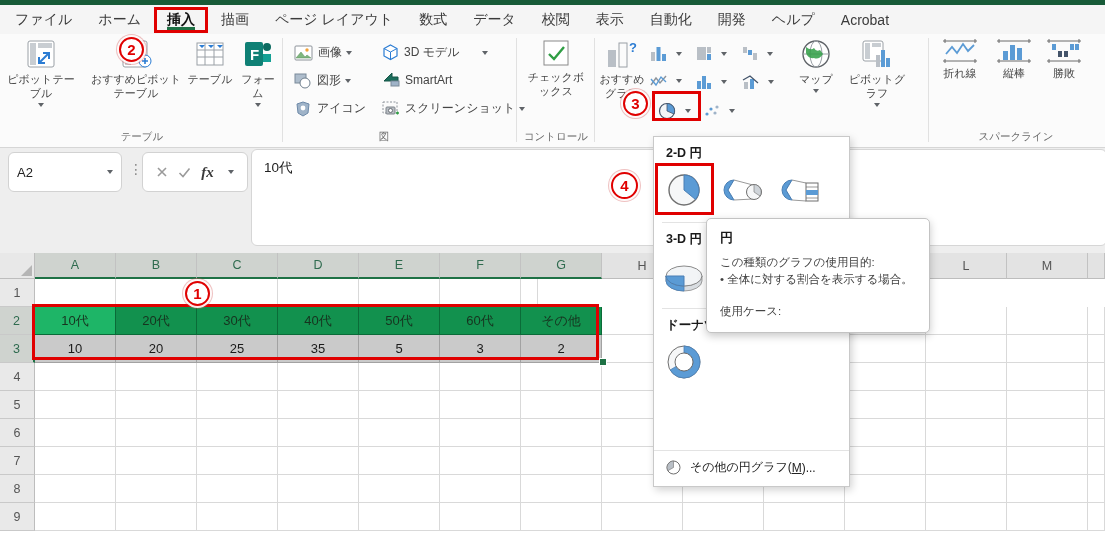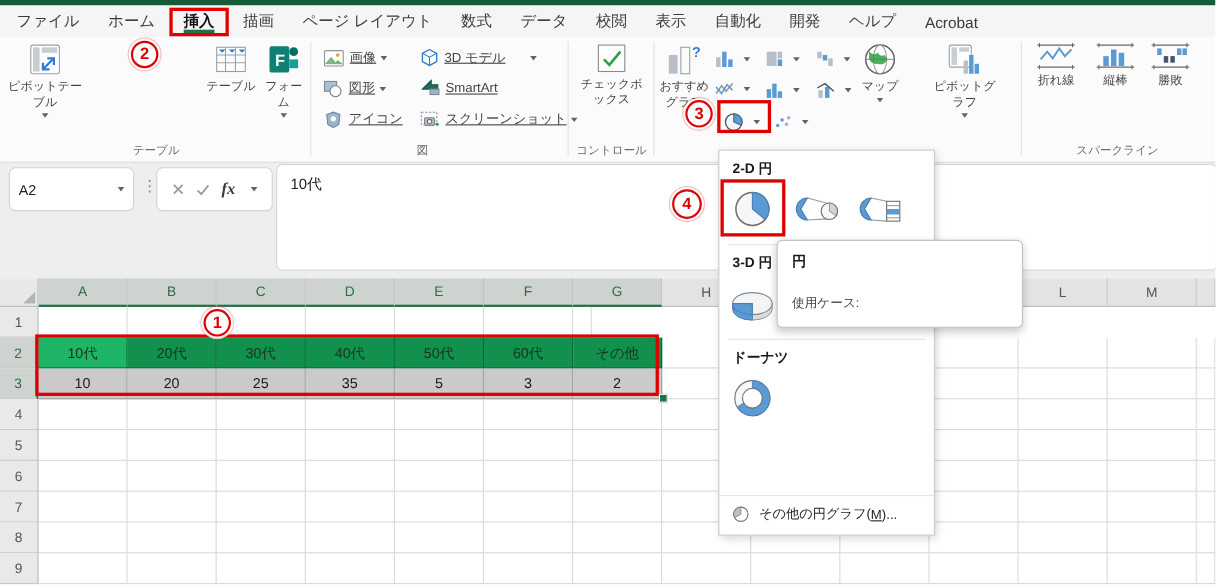--- a/index.html
+++ b/index.html
@@ -17,21 +17,21 @@
   .mtab.active{font-weight:bold;color:#111;border:3px solid var(--red);padding:1px 10px;}
   .mtab.active::after{content:"";position:absolute;left:10px;right:10px;bottom:0;height:3px;background:var(--accent);}
 
   
   #ribbon{position:absolute;left:0;top:34px;width:1105px;height:114px;background:#fbfbfb;border-bottom:1px solid #d6d6d6;}
   .vsep{position:absolute;top:4px;height:104px;width:1px;background:#e1e1e1;}
   .rgroup{position:absolute;top:2px;height:110px;}
   .rgroup-label{position:absolute;bottom:2px;left:0;right:0;text-align:center;font-size:10.5px;color:#6a6a6a;white-space:nowrap;}
   .rbtn-lg{position:absolute;top:2px;display:flex;flex-direction:column;align-items:center;text-align:center;cursor:default;}
   .rbtn-lg .rlbl{font-size:11px;color:#444;line-height:1.25;margin-top:3px;}
-  .rbtn-sm{position:absolute;display:flex;align-items:center;font-size:12px;color:#444;white-space:nowrap;text-decoration:underline;}
+  .rbtn-sm{position:absolute;display:flex;align-items:center;font-size:12px;color:#444;white-space:nowrap;}
   .rbtn-sm .ric{margin-right:5px;display:inline-flex;}
   .chev{display:inline-block;width:0;height:0;border-left:3.5px solid transparent;border-right:3.5px solid transparent;border-top:4px solid #5f6368;margin-left:4px;}
   .chev.lone{margin:2px 0 0 0;}
   .ric{display:inline-flex;align-items:center;justify-content:center;}
 
   
   #formula-strip{position:absolute;left:0;top:148px;width:1105px;height:105px;background:#eeeeee;}
   #name-box{position:absolute;left:8px;top:4px;width:114px;height:40px;background:#fff;border:1px solid #d2d2d2;border-radius:6px;display:flex;align-items:center;padding:0 8px;font-size:13px;color:#222;}
   #name-box .chev{margin-left:auto;}
   #fx-dots{position:absolute;left:129px;top:13px;color:#8a8a8a;font-size:14px;letter-spacing:0;}
@@ -119,20 +119,32 @@
             <rect x="5" y="5" width="6" height="22" fill="#c8cdd2"></rect>
             <rect x="13" y="5" width="14" height="5" fill="#c8cdd2"></rect>
             <path d="M14 25 L24 15" stroke="#2b7cd3" stroke-width="2" fill="none"></path>
             <path d="M24 21 v-6 h-6" stroke="#2b7cd3" stroke-width="2" fill="none"></path>
             <path d="M14 19 v6 h6" stroke="#2b7cd3" stroke-width="2" fill="none"></path>
           </svg>
       </span>
       <span class="rlbl">ピボットテーブル</span>
         <span class="chev lone"></span>
     </div>
+    <div class="rbtn-lg" style="left:84px;width:92px;">
+      <span class="ric">
+        <svg width="32" height="32" viewBox="0 0 32 32">
+            <rect x="3" y="3" width="24" height="26" rx="2" fill="#fff" stroke="#9aa0a6"></rect>
+            <rect x="5" y="5" width="6" height="22" fill="#c8cdd2"></rect>
+            <rect x="13" y="5" width="12" height="5" fill="#c8cdd2"></rect>
+            <circle cx="25" cy="23" r="6" fill="#fff" stroke="#2b7cd3"></circle>
+            <path d="M25 20 v6 M22 23 h6" stroke="#2b7cd3" stroke-width="1.6"></path>
+          </svg>
+      </span>
+      <span class="rlbl">おすすめピボットテーブル</span>
+    </div>
     <div class="rbtn-lg" style="left:178px;width:52px;">
       <span class="ric">
         <svg width="32" height="32" viewBox="0 0 32 32">
             <rect x="3" y="5" width="26" height="22" fill="#fff" stroke="#9aa0a6"></rect>
             <path d="M3 12 h26 M3 19 h26 M11 5 v22 M20 5 v22" stroke="#9aa0a6"></path>
             <path d="M5 7 l3 3 l3 -3 z M14 7 l3 3 l3 -3 z M23 7 l3 3 l3 -3 z" fill="#2b7cd3"></path>
           </svg>
       </span>
       <span class="rlbl">テーブル</span>
     </div>
@@ -313,21 +325,21 @@
       <span class="ric">
           <svg width="16" height="14" viewBox="0 0 16 14">
             <circle cx="3" cy="10" r="1.6" fill="#5b9bd5"></circle>
             <circle cx="7" cy="5" r="1.6" fill="#5b9bd5"></circle>
             <circle cx="11" cy="9" r="1.6" fill="#9fb3c8"></circle>
             <circle cx="13" cy="3" r="1.6" fill="#9fb3c8"></circle>
           </svg>
         </span>
         <span class="chev"></span>
     </div>
-    <div class="rbtn-lg" style="left:180px;width:48px;font-family:Liberation Serif, serif;">
+    <div class="rbtn-lg" style="left:196px;width:48px;font-family:Liberation Serif, serif;">
       <span class="ric">
         <svg width="32" height="32" viewBox="0 0 32 32">
             <circle cx="16" cy="16" r="13" fill="#fff" stroke="#5f6368" stroke-width="1.4"></circle>
             <ellipse cx="16" cy="16" rx="6" ry="13" fill="none" stroke="#9aa0a6"></ellipse>
             <path d="M3 16 h26" stroke="#9aa0a6"></path>
             <path d="M6 9 q5 4 8 1 q2 4 6 2 l3 4 q-4 6 -9 4 q-6 1 -8-5 z" fill="#2f9e44" opacity=".85"></path>
           </svg>
       </span>
       <span class="rlbl">マップ</span>
         <span class="chev lone"></span>
@@ -653,20 +665,22 @@
     <span>その他の円グラフ(</span>
       <span class="ukey">M</span>
       <span>)...</span>
   </div>
 </div>
 <div class="redbox" id="redbox-pie-ribbon"></div>
 <div class="redbox" id="redbox-pie-2d"></div>
 
 <div id="pie-tooltip">
   <div class="tt-title">円</div>
+  <div class="tt-line">この種類のグラフの使用目的:</div>
+  <div class="tt-line">• 全体に対する割合を表示する場合。</div>
   <div class="tt-gap"></div>
   <div class="tt-line">使用ケース:</div>
 </div>
 
 <div class="ann" id="ann-1">1</div>
 <div class="ann" id="ann-2">2</div>
 <div class="ann" id="ann-3">3</div>
 <div class="ann" id="ann-4">4</div>
 
 </body></html>

